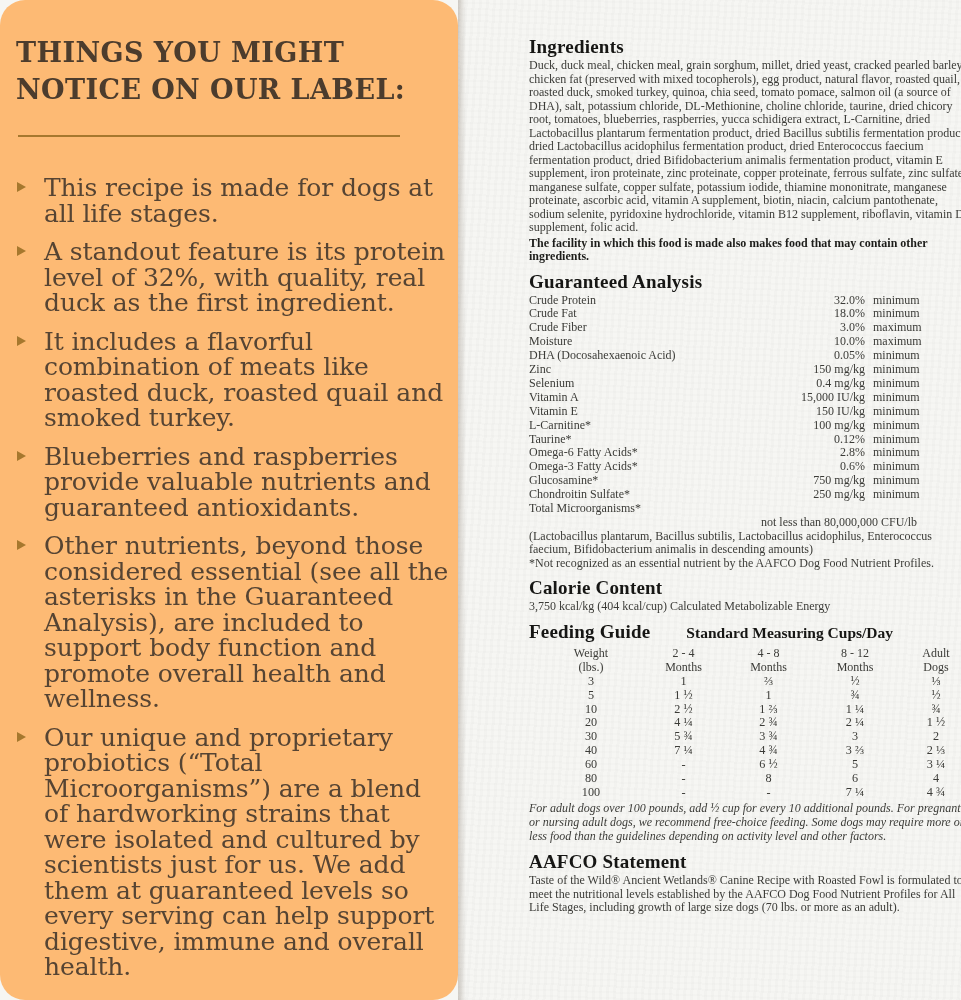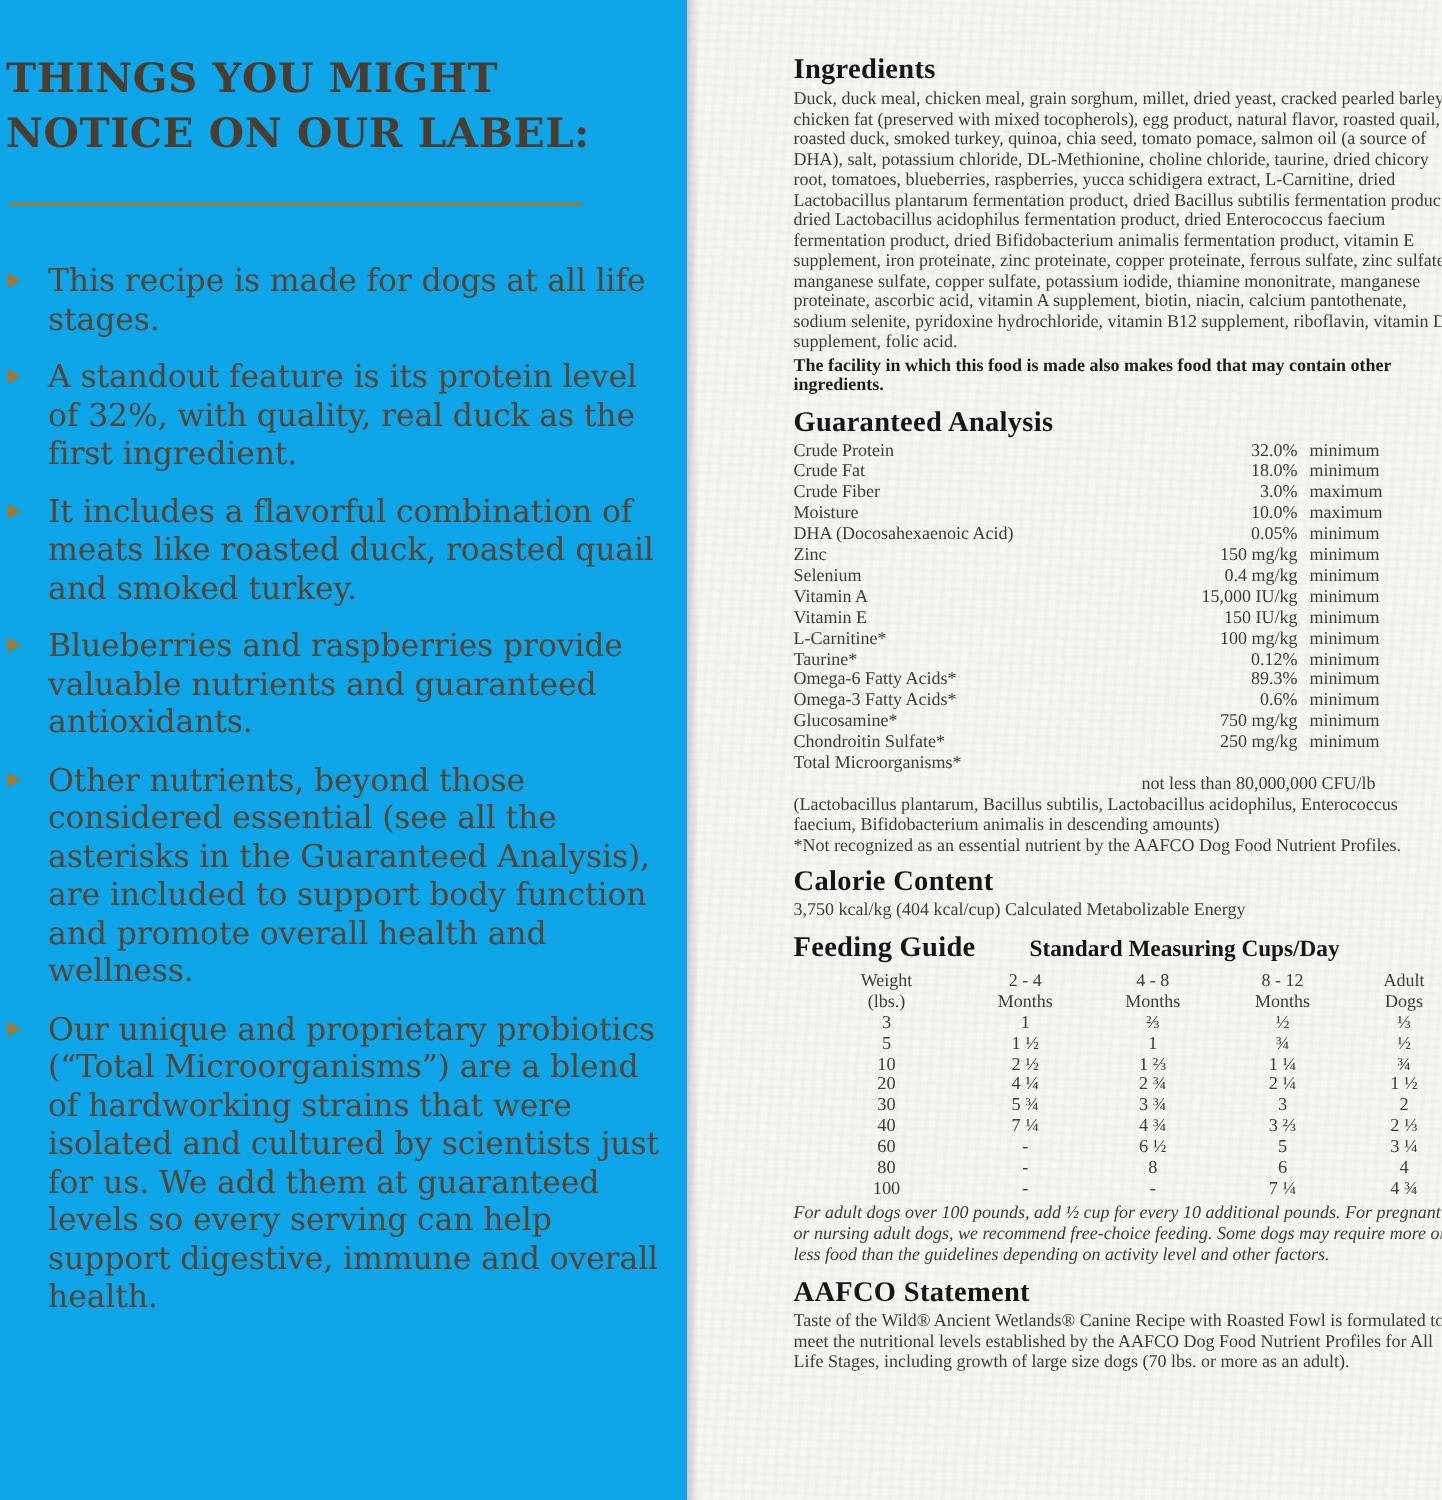--- a/index.html
+++ b/index.html
@@ -2,38 +2,39 @@
 <html><head>
 <meta charset="utf-8">
 <style>
   * { margin:0; padding:0; box-sizing:border-box; }
   html,body { width:961px; height:1000px; overflow:hidden; }
   body { display:flex; font-family:"Liberation Serif", serif; background:#f6f6f3; }
 
   
   .left-panel {
     width:458px; height:1000px; flex:0 0 458px;
-    background:#0ea5e9;
-    padding:34px 8px 0 4px;
+    background:#fdba74;
+    padding:34px 8px 0 16px;
     color:#564433;
+    border-radius:25px;
   }
   .page-title {
     font-family:"DejaVu Serif", serif;
     font-weight:bold; font-size:27px; line-height:37px;
     color:#4c3c2d; letter-spacing:.4px;
   }
   .title-divider {
     border:0; border-top:2px solid #a6782e;
     width:382px; margin:27px 0 0 2px;
   }
   .notice-list { list-style:none; margin-top:38px; }
   .notice-list li {
     position:relative; padding-left:28px; margin-bottom:13px;
     font-family:"DejaVu Serif", serif;
-    font-size:21px; line-height:25.5px; letter-spacing:-0.1px;
+    font-size:25px; line-height:25.5px; letter-spacing:-0.1px;
   }
   .bullet-arrow {
     position:absolute; left:1px; top:7px;
     width:0; height:0;
     border-left:9px solid #a6782e;
     border-top:5.5px solid transparent;
     border-bottom:5.5px solid transparent;
     display:inline-block;
   }
 
@@ -180,21 +181,21 @@
           <span class="ga-value">100 mg/kg</span>
           <span class="ga-qual">minimum</span>
         </div>
       <div class="ga-row">
           <span class="ga-name">Taurine*</span>
           <span class="ga-value">0.12%</span>
           <span class="ga-qual">minimum</span>
         </div>
       <div class="ga-row">
           <span class="ga-name">Omega-6 Fatty Acids*</span>
-          <span class="ga-value">89.3%</span>
+          <span class="ga-value">2.8%</span>
           <span class="ga-qual">minimum</span>
         </div>
       <div class="ga-row">
           <span class="ga-name">Omega-3 Fatty Acids*</span>
           <span class="ga-value">0.6%</span>
           <span class="ga-qual">minimum</span>
         </div>
       <div class="ga-row">
           <span class="ga-name">Glucosamine*</span>
           <span class="ga-value">750 mg/kg</span>

